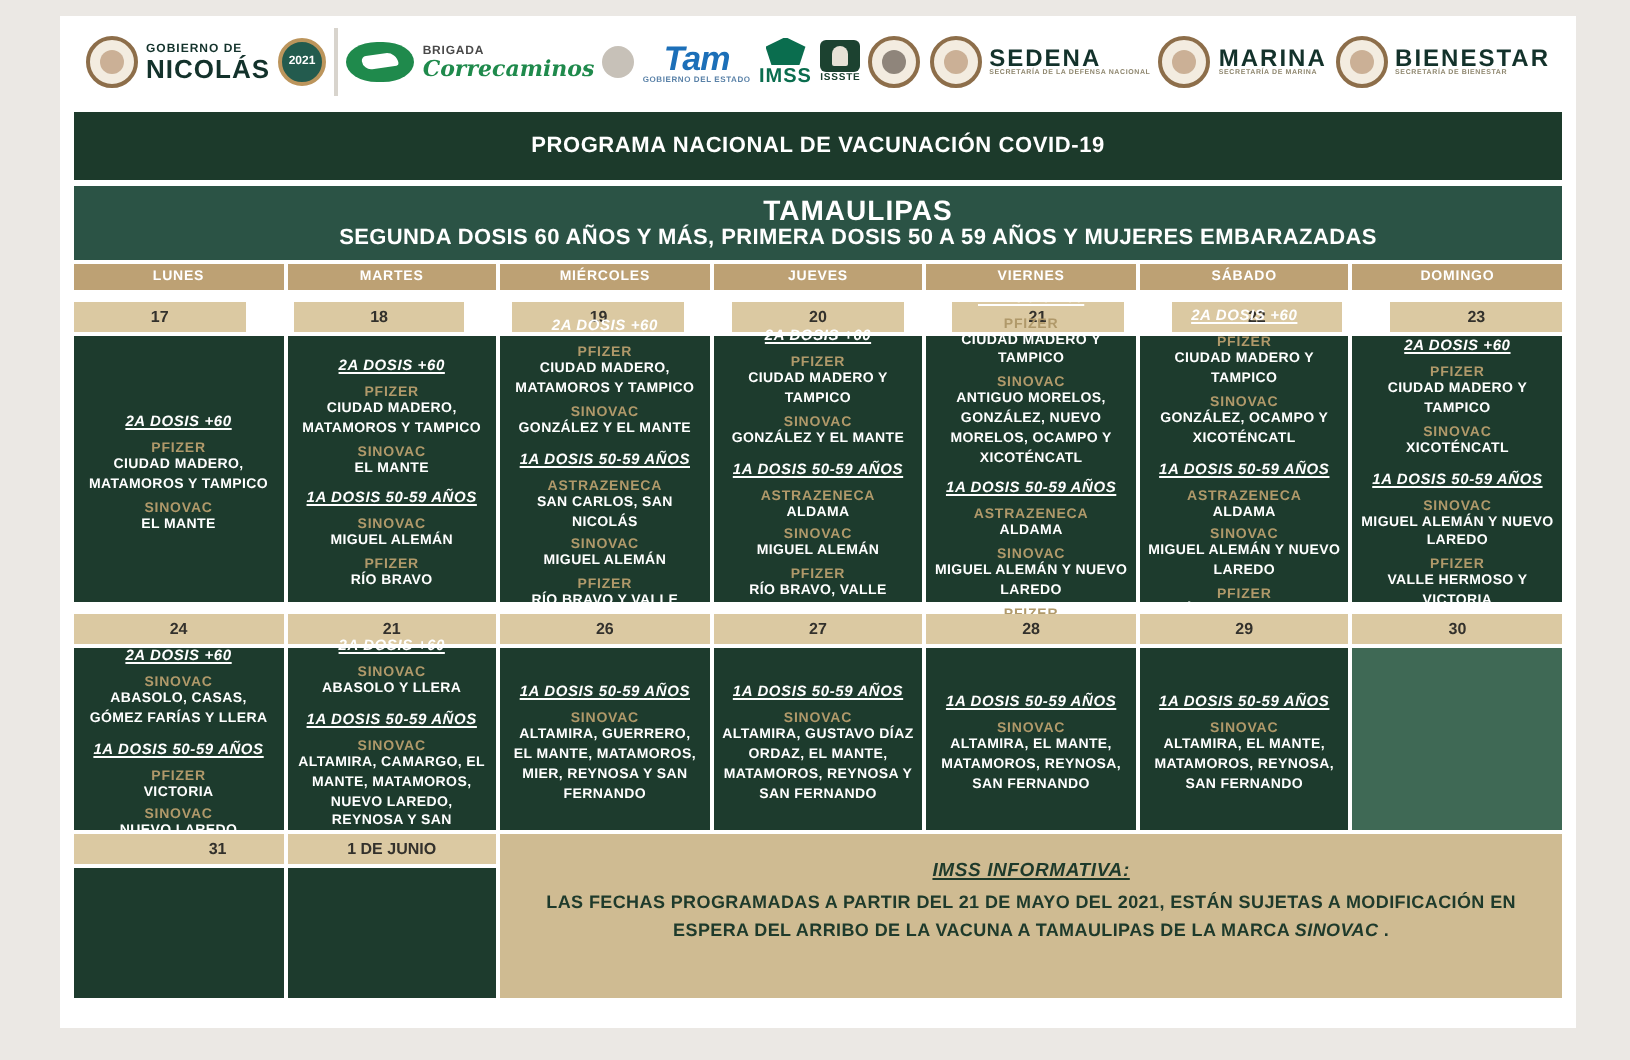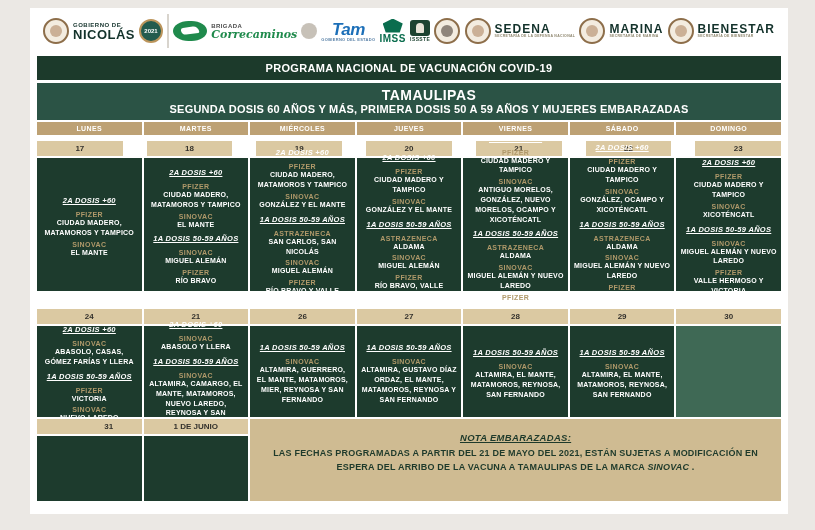--- a/index.html
+++ b/index.html
@@ -32,21 +32,21 @@
   .issste-block { text-align:center; line-height:1; }
   .issste-box { width:20px; height:16px; margin:0 auto 1px auto; background:#1c4230; border-radius:3px; position:relative; }
   .issste-box::after { content:""; position:absolute; left:6px; top:3px; width:8px; height:10px; background:#e7e2d6; border-radius:4px 4px 1px 1px; }
   .issste-label { font-size:5px; font-weight:800; color:#1c4230; letter-spacing:.4px; }
   .sec-logo { display:flex; align-items:center; gap:4px; }
   .sec-text { line-height:1.05; }
   .sec-name { font-size:12px; font-weight:800; color:#13322b; letter-spacing:1px; }
   .sec-caption { font-size:3.5px; font-weight:600; color:#8f876f; letter-spacing:.3px; }
 
   
-  .banner1 { height:24px; background:#1c3a2b; color:#ffffff; display:flex; align-items:center; justify-content:center; font-size:11px; font-weight:800; letter-spacing:.3px; margin-bottom:3px; }
+  .banner1 { height:34px; background:#1c3a2b; color:#ffffff; display:flex; align-items:center; justify-content:center; font-size:11px; font-weight:800; letter-spacing:.3px; margin-bottom:3px; }
   .banner2 { height:17px; background:#d3bc8e; color:#1c3a2b; display:flex; align-items:center; justify-content:center; font-size:10.5px; font-weight:800; margin-bottom:3px; }
   .banner3 { height:37px; background:#2b5345; color:#ffffff; display:flex; flex-direction:column; align-items:center; justify-content:center; margin-bottom:2px;padding-left:40px; }
   .banner3 .state { font-size:14px; font-weight:800; letter-spacing:.5px; line-height:1.15; }
   .banner3 .subtitle { font-size:11px; font-weight:800; letter-spacing:.2px; line-height:1.15; }
 
   
   .row7 { display:grid; grid-template-columns:repeat(7,1fr); gap:2px; }
   .day-name { height:13px; background:#bda174; color:#ffffff; font-size:7px; font-weight:800; display:flex; align-items:center; justify-content:center; letter-spacing:.4px; }
   .date-cell { height:15px; background:#dbc9a2; color:#33312c; font-size:8px; font-weight:800; display:flex; align-items:center; justify-content:center; }
   .week-row { margin-top:2px; margin-bottom:2px; }
@@ -235,21 +235,21 @@
           <div class="cell-places">CIUDAD MADERO Y TAMPICO</div>
           <div class="cell-brand">SINOVAC</div>
           <div class="cell-places">XICOTÉNCATL</div>
           <div class="cell-heading">1A DOSIS 50-59 AÑOS</div>
           <div class="cell-brand">SINOVAC</div>
           <div class="cell-places">MIGUEL ALEMÁN Y NUEVO LAREDO</div>
           <div class="cell-brand">PFIZER</div>
           <div class="cell-places">VALLE HERMOSO Y VICTORIA</div>
         </div>
       </div>
-      <div class="row7" style="margin-top: 18px;">
+      <div class="row7" style="margin-top: 6px;">
         <div class="date-cell">24</div>
         <div class="date-cell">21</div>
         <div class="date-cell">26</div>
         <div class="date-cell">27</div>
         <div class="date-cell">28</div>
         <div class="date-cell">29</div>
         <div class="date-cell">30</div>
       </div>
       <div class="row7 week-row week2">
         <div class="cell">
@@ -293,20 +293,20 @@
         <div class="cell cell--light"></div>
       </div>
     </div>
 
   <div class="bottom-grid">
     <div class="date-cell" style="grid-column:1;grid-row:1;padding-left:39px;">31</div>
     <div class="date-cell" style="grid-column:2;grid-row:1;">1 DE JUNIO</div>
     <div class="empty-cell" style="grid-column:1;grid-row:2;"></div>
     <div class="empty-cell" style="grid-column:2;grid-row:2;"></div>
     <div class="note-area">
-      <div class="note-title">NOTA EMBARAZADAS:</div>
+      <div class="note-title">IMSS INFORMATIVA:</div>
       <div class="note-body">
         <span>LAS FECHAS PROGRAMADAS A PARTIR DEL 21 DE MAYO DEL 2021, ESTÁN SUJETAS A MODIFICACIÓN EN ESPERA DEL ARRIBO DE LA VACUNA A TAMAULIPAS DE LA MARCA </span><span class="note-brand">SINOVAC</span><span> .</span>
       </div>
     </div>
   </div>
 
 </div>
 
 </body></html>

